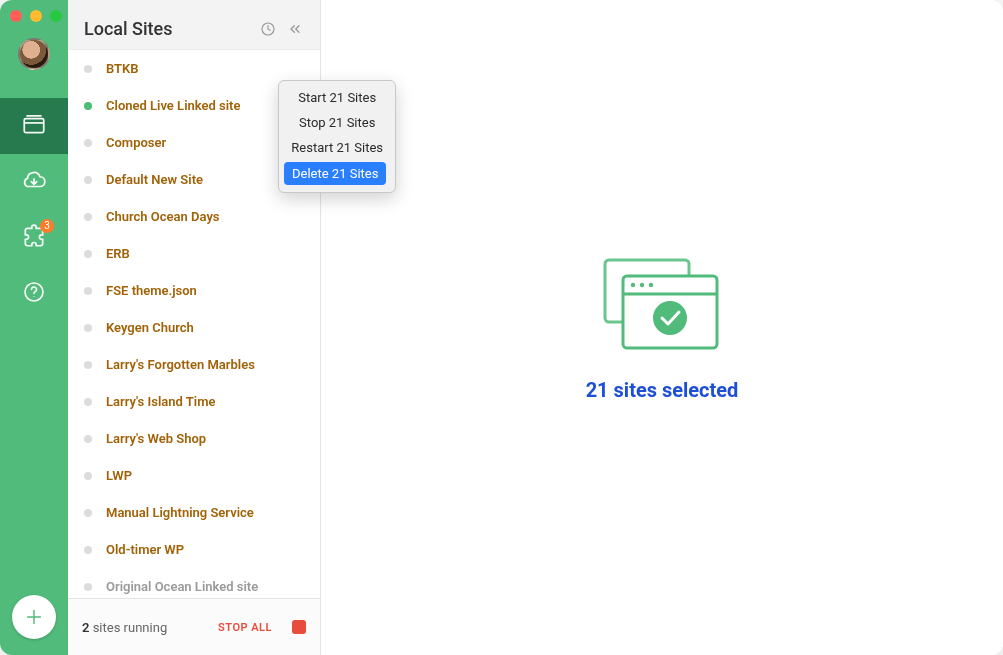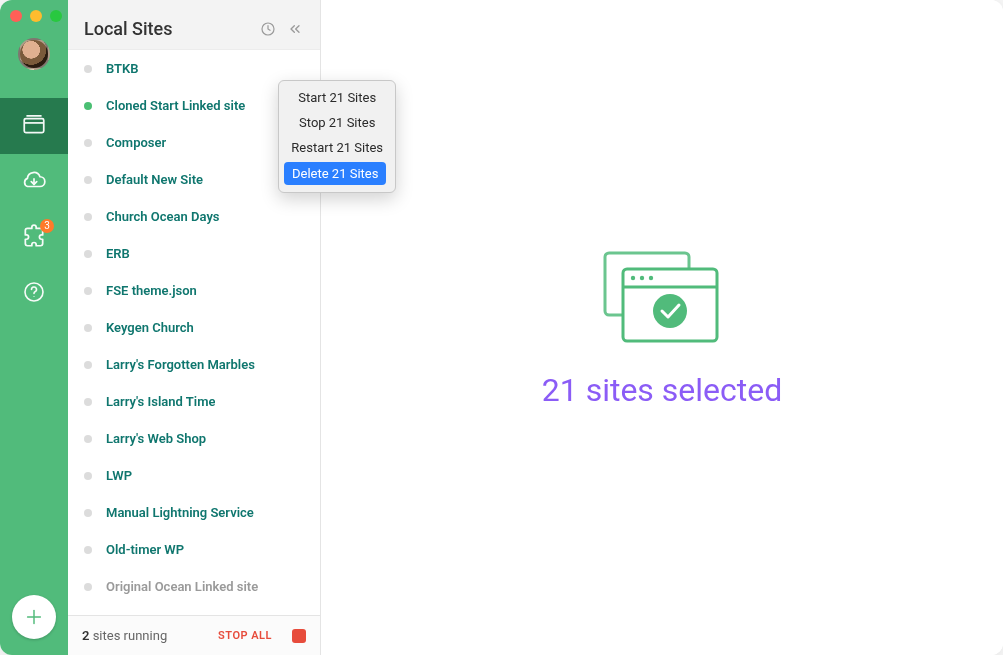--- a/index.html
+++ b/index.html
@@ -118,27 +118,27 @@
       white-space: nowrap;
       text-overflow: ellipsis;
     }
     .site-item .dot {
       width: 8px; height: 8px; border-radius: 50%;
       background: #dcdcdc;
       margin-right: 14px;
       flex-shrink: 0;
     }
     .site-item .dot.running { background: #4bbf73; }
-    .site-item .label { overflow: hidden; text-overflow: ellipsis; font-weight: 600; color: #0f766e;}
+    .site-item .label { overflow: hidden; text-overflow: ellipsis; font-weight: 600; color: #a16207;}
     .site-item.last-cut .label { color: #9a9a9a; }
 
     .sidebar-footer {
       border-top: 1px solid #e4e4e4;
       background: #fbfbfb;
-      height: 40px;
+      height: 57px;
       display: flex; align-items: center;
       padding: 0 14px;
     }
     .running-count {
       font-size: 13px; color: #666;
     }
     .running-count b { color: #333; font-weight: 600;}
     .spacer { flex:1; }
     .stop-all {
       color: #e74c3c; font-size: 11px; letter-spacing: .5px;
@@ -152,21 +152,21 @@
     
     .main {
       flex: 1;
       display: flex; flex-direction: column;
       align-items: center; justify-content: center;
       position: relative;
       background: #fff;
     }
     .selected-illustration { margin-bottom: 20px; color: #51bb7b;}
     .selected-text {
-      font-size: 32px; color: #8b5cf6; font-weight: 400;
+      font-size: 20px; color: #1d4ed8; font-weight: 700;
     }
 
     
     .context-menu {
       position: absolute;
       top: 80px; left: 278px;
       background: #f1f1f1;
       border: 1px solid #c8c8c8;
       border-radius: 6px;
       box-shadow: 0 6px 18px rgba(0,0,0,.18);
@@ -268,21 +268,21 @@
       </span>
     </div>
 
     <div class="site-list" id="site-list">
         <div class="site-item">
           <span class="dot"></span>
           <span class="label">BTKB</span>
         </div>
         <div class="site-item">
           <span class="dot running"></span>
-          <span class="label">Cloned Start Linked site</span>
+          <span class="label">Cloned Live Linked site</span>
         </div>
         <div class="site-item">
           <span class="dot"></span>
           <span class="label">Composer</span>
         </div>
         <div class="site-item">
           <span class="dot"></span>
           <span class="label">Default New Site</span>
         </div>
         <div class="site-item">

